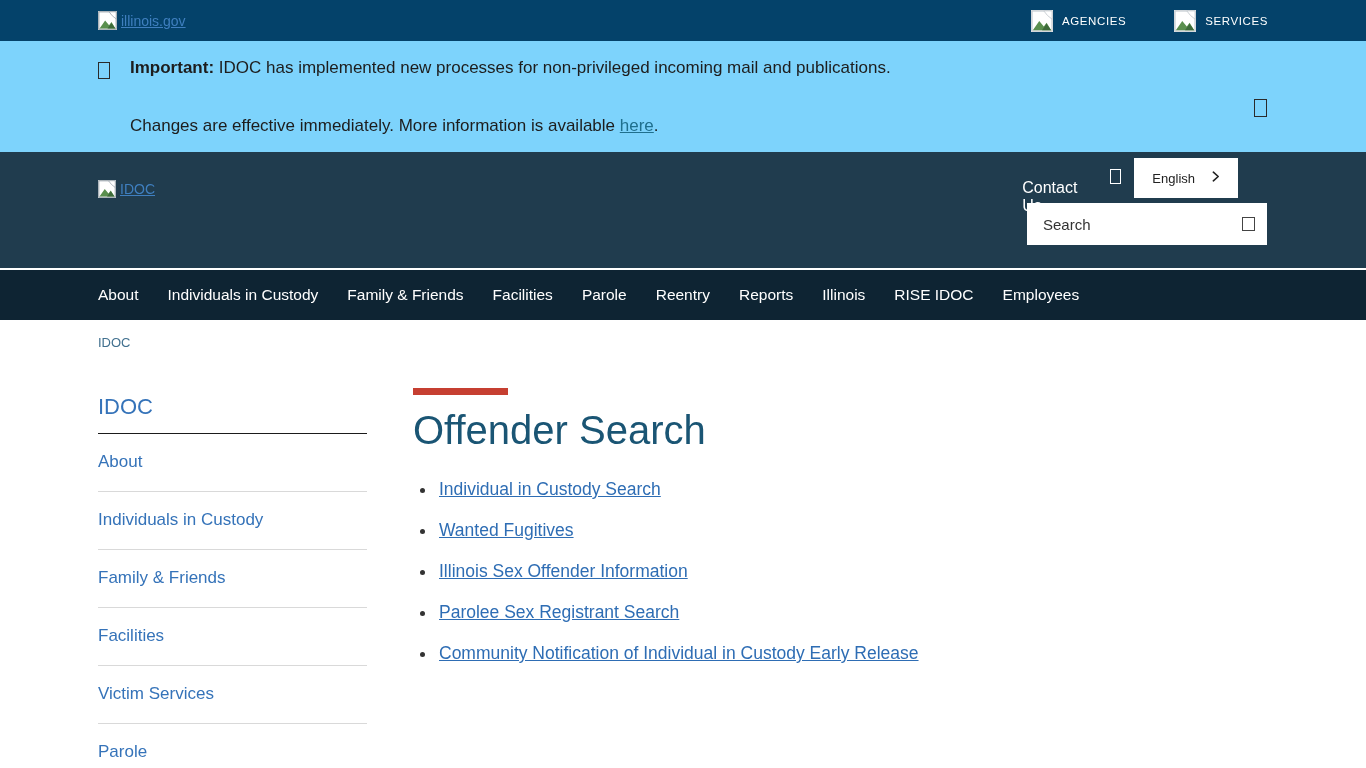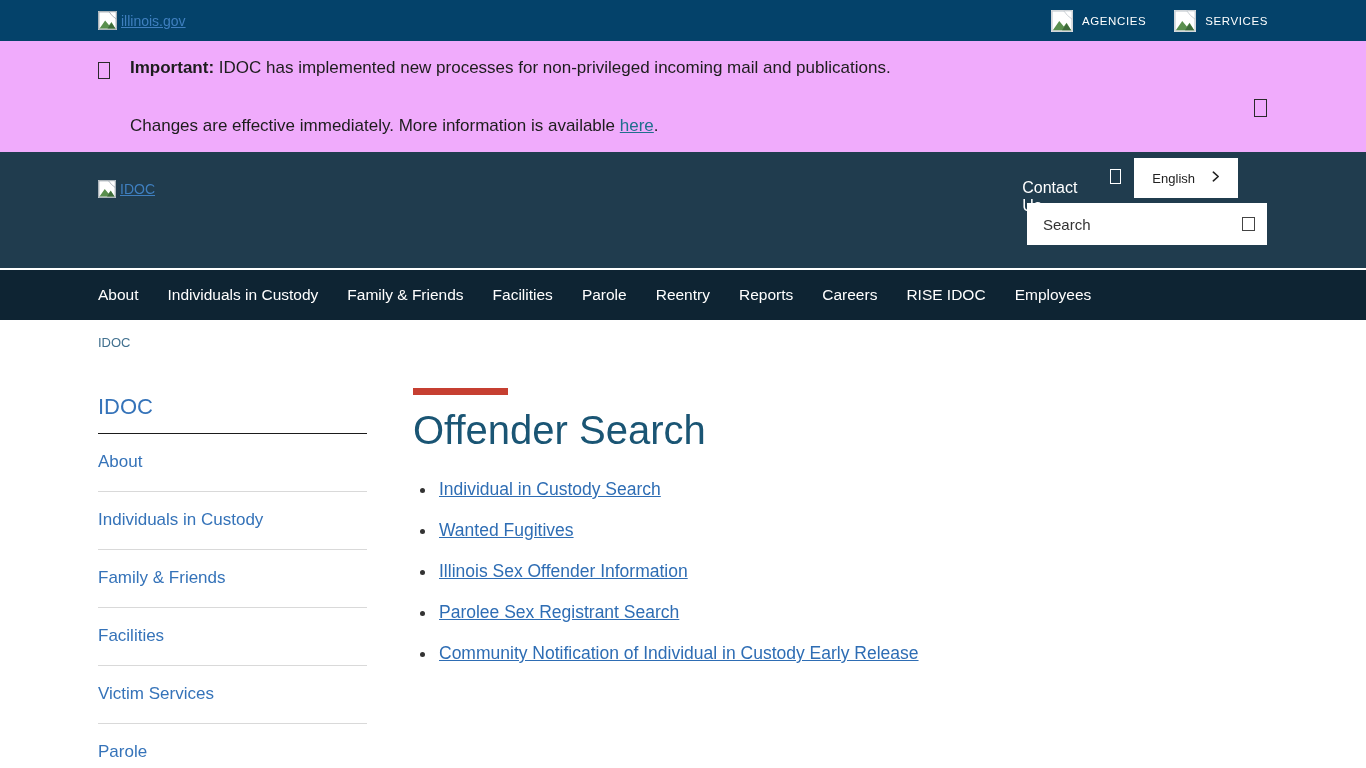--- a/index.html
+++ b/index.html
@@ -4,27 +4,27 @@
 <style>
   * { margin:0; padding:0; box-sizing:border-box; }
   html,body { width:1366px; height:768px; overflow:hidden; background:#fff;
     font-family:"Liberation Sans", sans-serif; }
 
   
   .topbar { height:41px; background:#04426a; display:flex; align-items:center;
     justify-content:space-between; padding:0 98px; }
   .alt-link { display:flex; align-items:center; gap:4px; text-decoration:none; cursor:pointer;justify-content:flex-end; }
   .alt-link .alt-text { color:#3f7fbf; text-decoration:underline; font-size:14px; }
-  .topbar-right { display:flex; align-items:center; gap:28px; }
+  .topbar-right { display:flex; align-items:center; gap:48px; }
   .topbar-link { display:flex; align-items:center; gap:9px; color:#fff; font-size:11.5px;
     letter-spacing:.6px; text-decoration:none; font-weight:400; cursor:pointer; }
   .bimg { display:block; background:#fff; }
 
   
-  .alert { background:#f0abfc; height:111px; padding:16px 98px 0 98px; position:relative;
+  .alert { background:#7dd3fc; height:111px; padding:16px 98px 0 98px; position:relative;
     color:#1d1d1d; }
   .alert-row { display:flex; }
   .alert-glyph { margin-top:5px; width:32px; flex:0 0 32px; }
   .tofu { display:inline-block; border:1.6px solid currentColor; }
   .t-alert { width:12px; height:17px; color:#2a2a2a; }
   .t-close { width:13px; height:18px; color:#2a2a2a; }
   .t-globe { width:11px; height:15px; color:#fff; }
   .t-search { width:13px; height:14px; color:#444; }
   .alert-line1 { font-size:17px; line-height:22px; }
   .alert-line1 b { font-weight:700; }
@@ -161,21 +161,21 @@
 
 <nav class="mainnav">
 
 <a>About</a>
     <a>Individuals in Custody</a>
     <a>Family &amp; Friends</a>
     <a>Facilities</a>
     <a>Parole</a>
     <a>Reentry</a>
     <a>Reports</a>
-    <a>Careers</a>
+    <a>Illinois</a>
     <a>RISE IDOC</a>
     <a>Employees</a>
   </nav>
 
 <div class="breadcrumb">
   <a>IDOC</a>
 </div>
 
 <div class="content">
   <aside>

